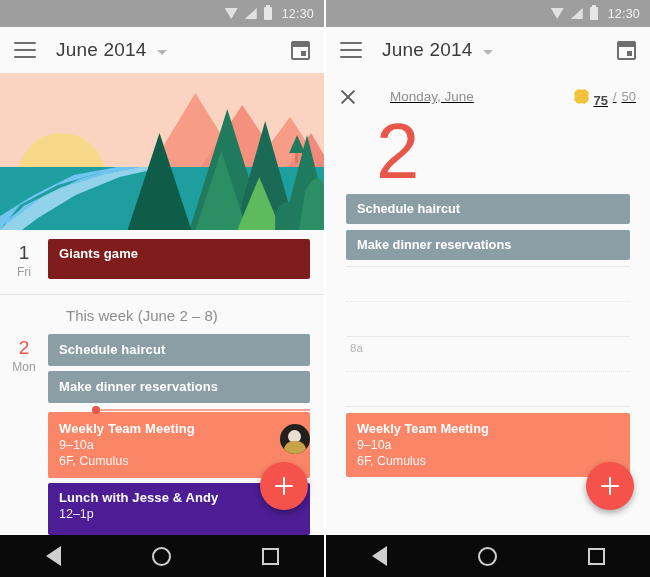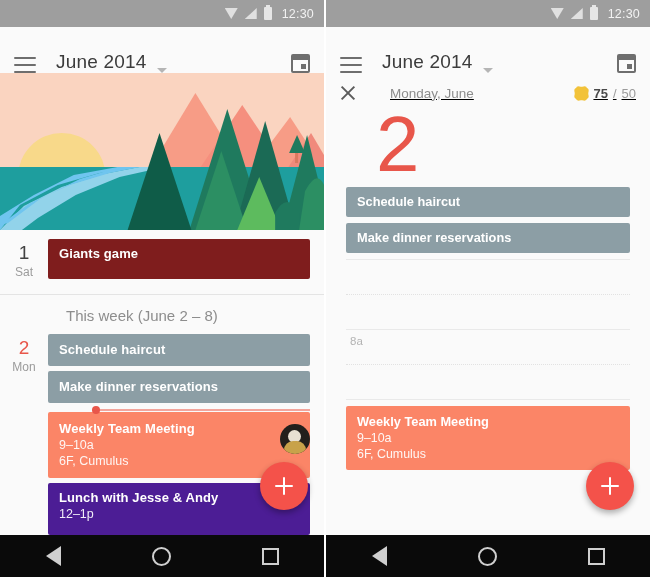--- a/index.html
+++ b/index.html
@@ -11,21 +11,21 @@
   
   .statusbar{height:27px;background:#9e9e9e;display:flex;align-items:center;justify-content:flex-end;padding-right:10px;box-sizing:border-box;}
   .sb-icons{display:flex;align-items:center;gap:7px;}
   .sb-time{color:#f2f2f2;font-size:12.5px;letter-spacing:.2px;margin-left:3px;}
   .ic-wifi{width:13px;height:11px;background:#e0e0e0;clip-path:polygon(0 0,100% 0,50% 100%);}
   .ic-signal{width:12px;height:11px;background:#e0e0e0;clip-path:polygon(100% 0,100% 100%,0 100%);}
   .ic-batt{width:8px;height:13px;background:#e6e6e6;border-radius:1px;position:relative;}
   .ic-batt:before{content:"";position:absolute;top:-2px;left:2px;width:4px;height:2px;background:#e6e6e6;}
 
   
-  .appbar{height:46px;background:#fafafa;display:flex;align-items:flex-end;padding:0 14px;box-sizing:border-box;position:relative;}
+  .appbar{height:46px;background:#fafafa;display:flex;align-items:center;padding:0 14px;box-sizing:border-box;position:relative;}
   .hamburger{width:22px;height:16px;display:flex;flex-direction:column;justify-content:space-between;cursor:pointer;}
   .hamburger i{display:block;height:2px;background:#6e6e6e;border-radius:1px;}
   .title{font-size:19px;color:#3c3c3c;margin-left:20px;font-weight:400;letter-spacing:.2px;}
   .caret{width:0;height:0;border-left:5px solid transparent;border-right:5px solid transparent;border-top:5px solid #b5b5b5;margin-left:10px;margin-top:5px;}
   .cal-icon{margin-left:auto;width:19px;height:19px;border:2px solid #6e6e6e;border-radius:2px;position:relative;box-sizing:border-box;cursor:pointer;}
   .cal-icon:before{content:"";position:absolute;top:0;left:0;right:0;height:4px;background:#6e6e6e;}
   .cal-icon:after{content:"";position:absolute;bottom:2px;right:2px;width:5px;height:5px;background:#6e6e6e;}
 
   
   .hero{position:relative;width:100%;height:157px;overflow:hidden;background:#fad4c0;}
@@ -51,21 +51,21 @@
   
   .detailhead{display:flex;align-items:center;padding:12px 14px 4px 14px;text-decoration:underline;}
   .close-x{width:16px;height:16px;position:relative;cursor:pointer;flex:0 0 16px;}
   .close-x:before,.close-x:after{content:"";position:absolute;top:7px;left:-1px;width:18px;height:2px;background:#5a5a5a;}
   .close-x:before{transform:rotate(45deg);}
   .close-x:after{transform:rotate(-45deg);}
   .dhead-date{font-size:13.5px;color:#8d8d8d;margin-left:34px;}
   .goalbadge{margin-left:auto;display:flex;align-items:center;gap:5px;font-size:13px;color:#9b9b9b;}
   .goal-ic{width:13px;height:13px;background:#f2c239;border-radius:3px;transform:rotate(12deg);position:relative;}
   .goal-ic:after{content:"";position:absolute;inset:0;background:#f2c239;border-radius:3px;transform:rotate(-24deg);}
-  .goal-cur{color:#4a4a4a;font-weight:bold;}
+  .goal-cur{color:#4a4a4a;font-weight:bold;margin-top:8px;}
   .bignum{font-size:78px;color:#e8564a;line-height:.92;padding:4px 0 6px 50px;font-weight:300;}
 
   .dtasks{padding:0 20px;}
   .dtask{border-radius:2px;padding:7px 11px 8px 11px;margin-bottom:6px;color:#ffffff;font-size:12.8px;font-weight:bold;}
   .gridarea{position:relative;margin-top:6px;padding:0 20px 0 20px;}
   .gline{height:1px;background:#e9e9e9;}
   .gline.dot{height:0;border-top:1px dotted #e2e2e2;background:none;}
   .gslot{height:34px;position:relative;}
   .hlabel{font-size:11.5px;color:#b4b4b4;padding:5px 0 0 4px;}
   .dev{border-radius:2px;padding:8px 11px 9px 11px;color:#ffffff;margin-top:6px;}
@@ -141,21 +141,21 @@
           <rect x="296" y="70" width="3" height="20" fill="#d9795f"></rect>
           <path d="M290 80 L298 62 L306 80 Z" fill="#1f7a5e"></path>
         </svg>
       </div>
 
       <div class="daylist">
 
         <div class="dayrow">
           <div class="daycol">
             <div class="daynum">1</div>
-            <div class="dayname">Sat</div>
+            <div class="dayname">Fri</div>
           </div>
           <div class="events">
             <div class="ev" style="background:#7f1d1d;padding-bottom:18px;">
               <div class="t">Giants game</div>
             </div>
           </div>
         </div>
 
         <div class="divider"></div>
         <div class="weeklabel">This week (June 2 – 8)</div>

